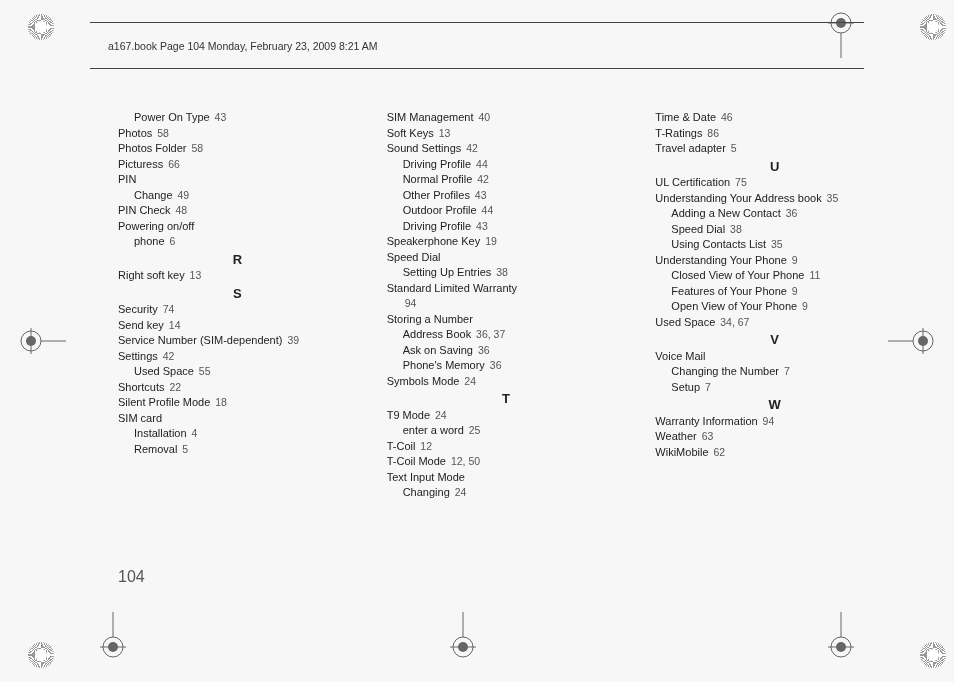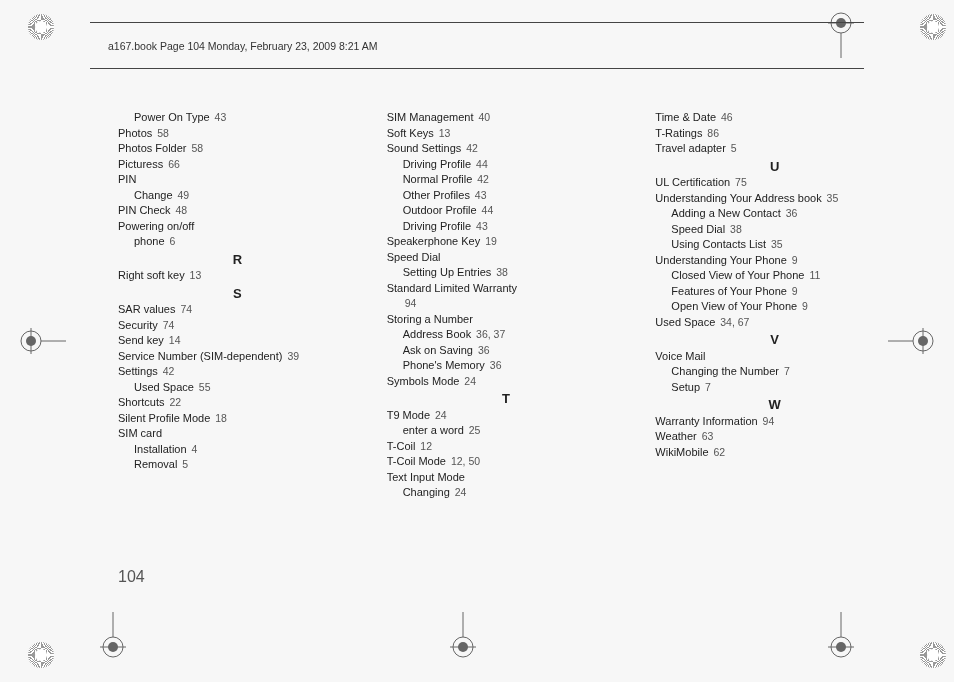--- a/index.html
+++ b/index.html
@@ -165,21 +165,20 @@
       <div class="entry"><span class="b">Photos Folder</span><span class="pg"> 58</span></div>
       <div class="entry"><span class="b">Picturess</span><span class="pg"> 66</span></div>
       <div class="entry"><span class="b">PIN</span></div>
       <div class="entry sub"><span>Change</span><span class="pg"> 49</span></div>
       <div class="entry"><span class="b">PIN Check</span><span class="pg"> 48</span></div>
       <div class="entry"><span class="b">Powering on/off</span></div>
       <div class="entry sub"><span>phone</span><span class="pg"> 6</span></div>
       <div class="section-letter">R</div>
       <div class="entry"><span class="b">Right soft key</span><span class="pg"> 13</span></div>
       <div class="section-letter">S</div>
-      <div class="entry"><span class="b">SAR values</span><span class="pg"> 74</span></div>
       <div class="entry"><span class="b">Security</span><span class="pg"> 74</span></div>
       <div class="entry"><span class="b">Send key</span><span class="pg"> 14</span></div>
       <div class="entry"><span class="b">Service Number (SIM-dependent)</span><span class="pg"> 39</span></div>
       <div class="entry"><span class="b">Settings</span><span class="pg"> 42</span></div>
       <div class="entry sub"><span>Used Space</span><span class="pg"> 55</span></div>
       <div class="entry"><span class="b">Shortcuts</span><span class="pg"> 22</span></div>
       <div class="entry"><span class="b">Silent Profile Mode</span><span class="pg"> 18</span></div>
       <div class="entry"><span class="b">SIM card</span></div>
       <div class="entry sub"><span>Installation</span><span class="pg"> 4</span></div>
       <div class="entry sub"><span>Removal</span><span class="pg"> 5</span></div>

